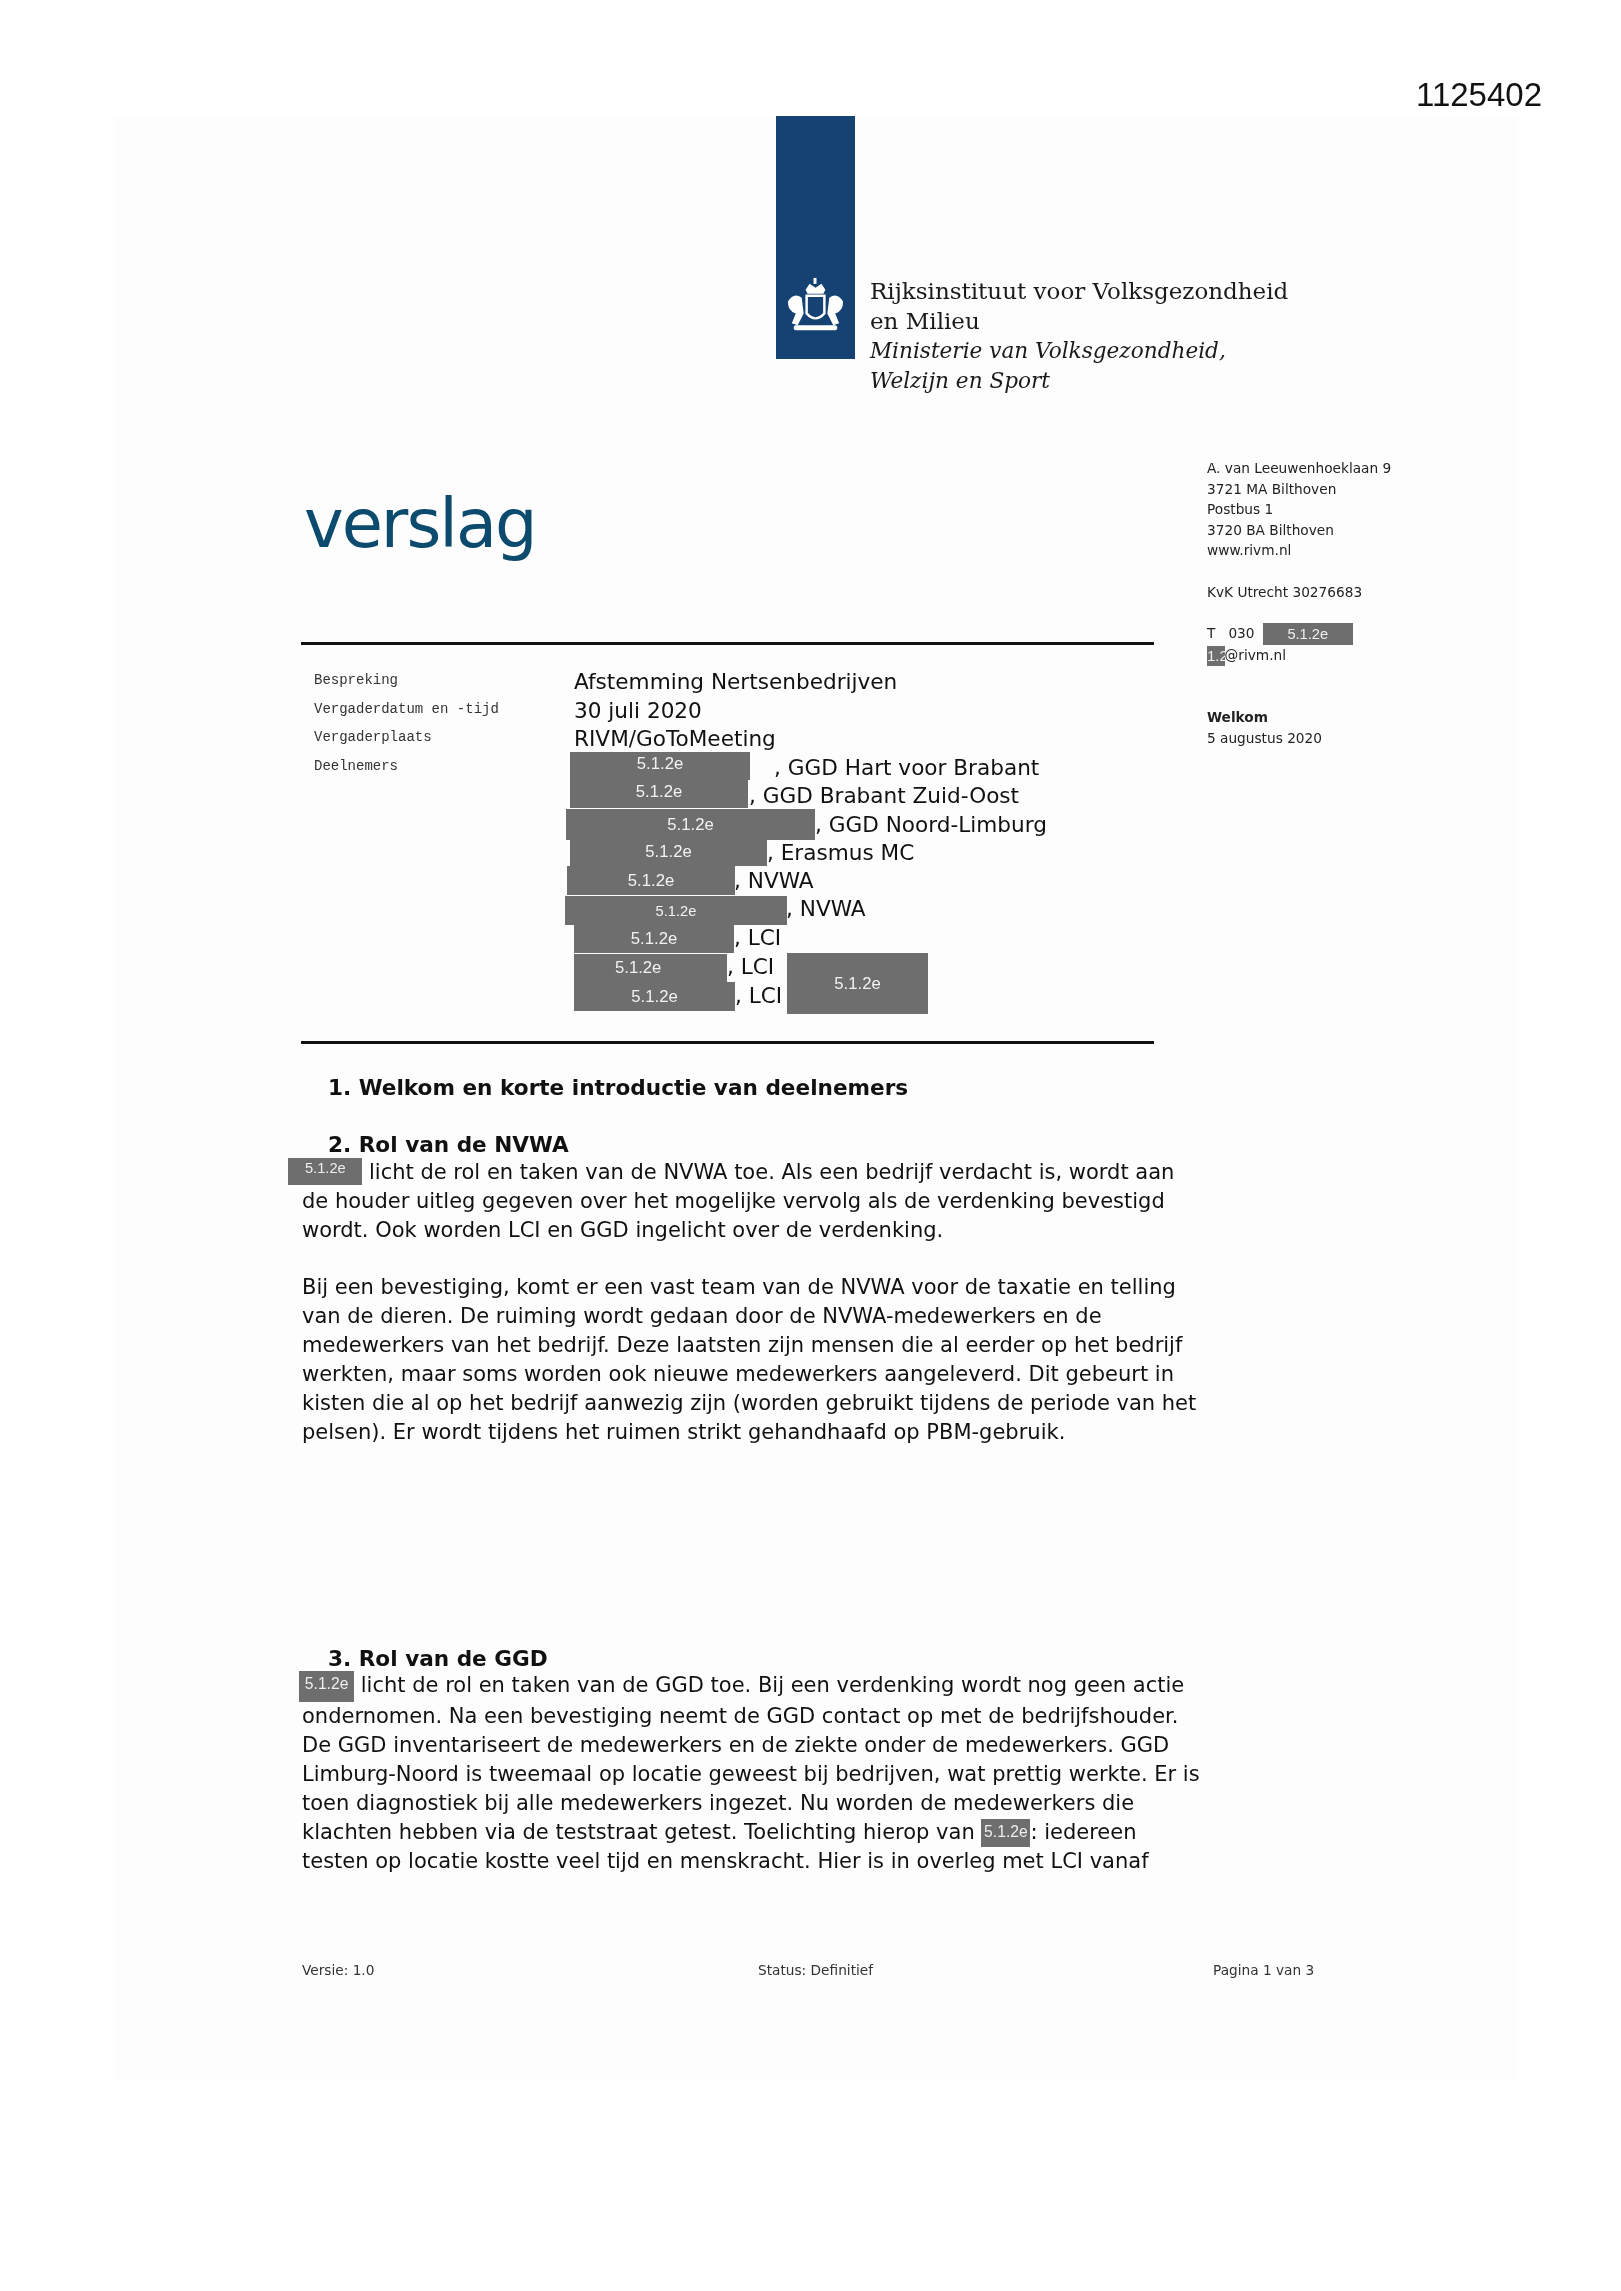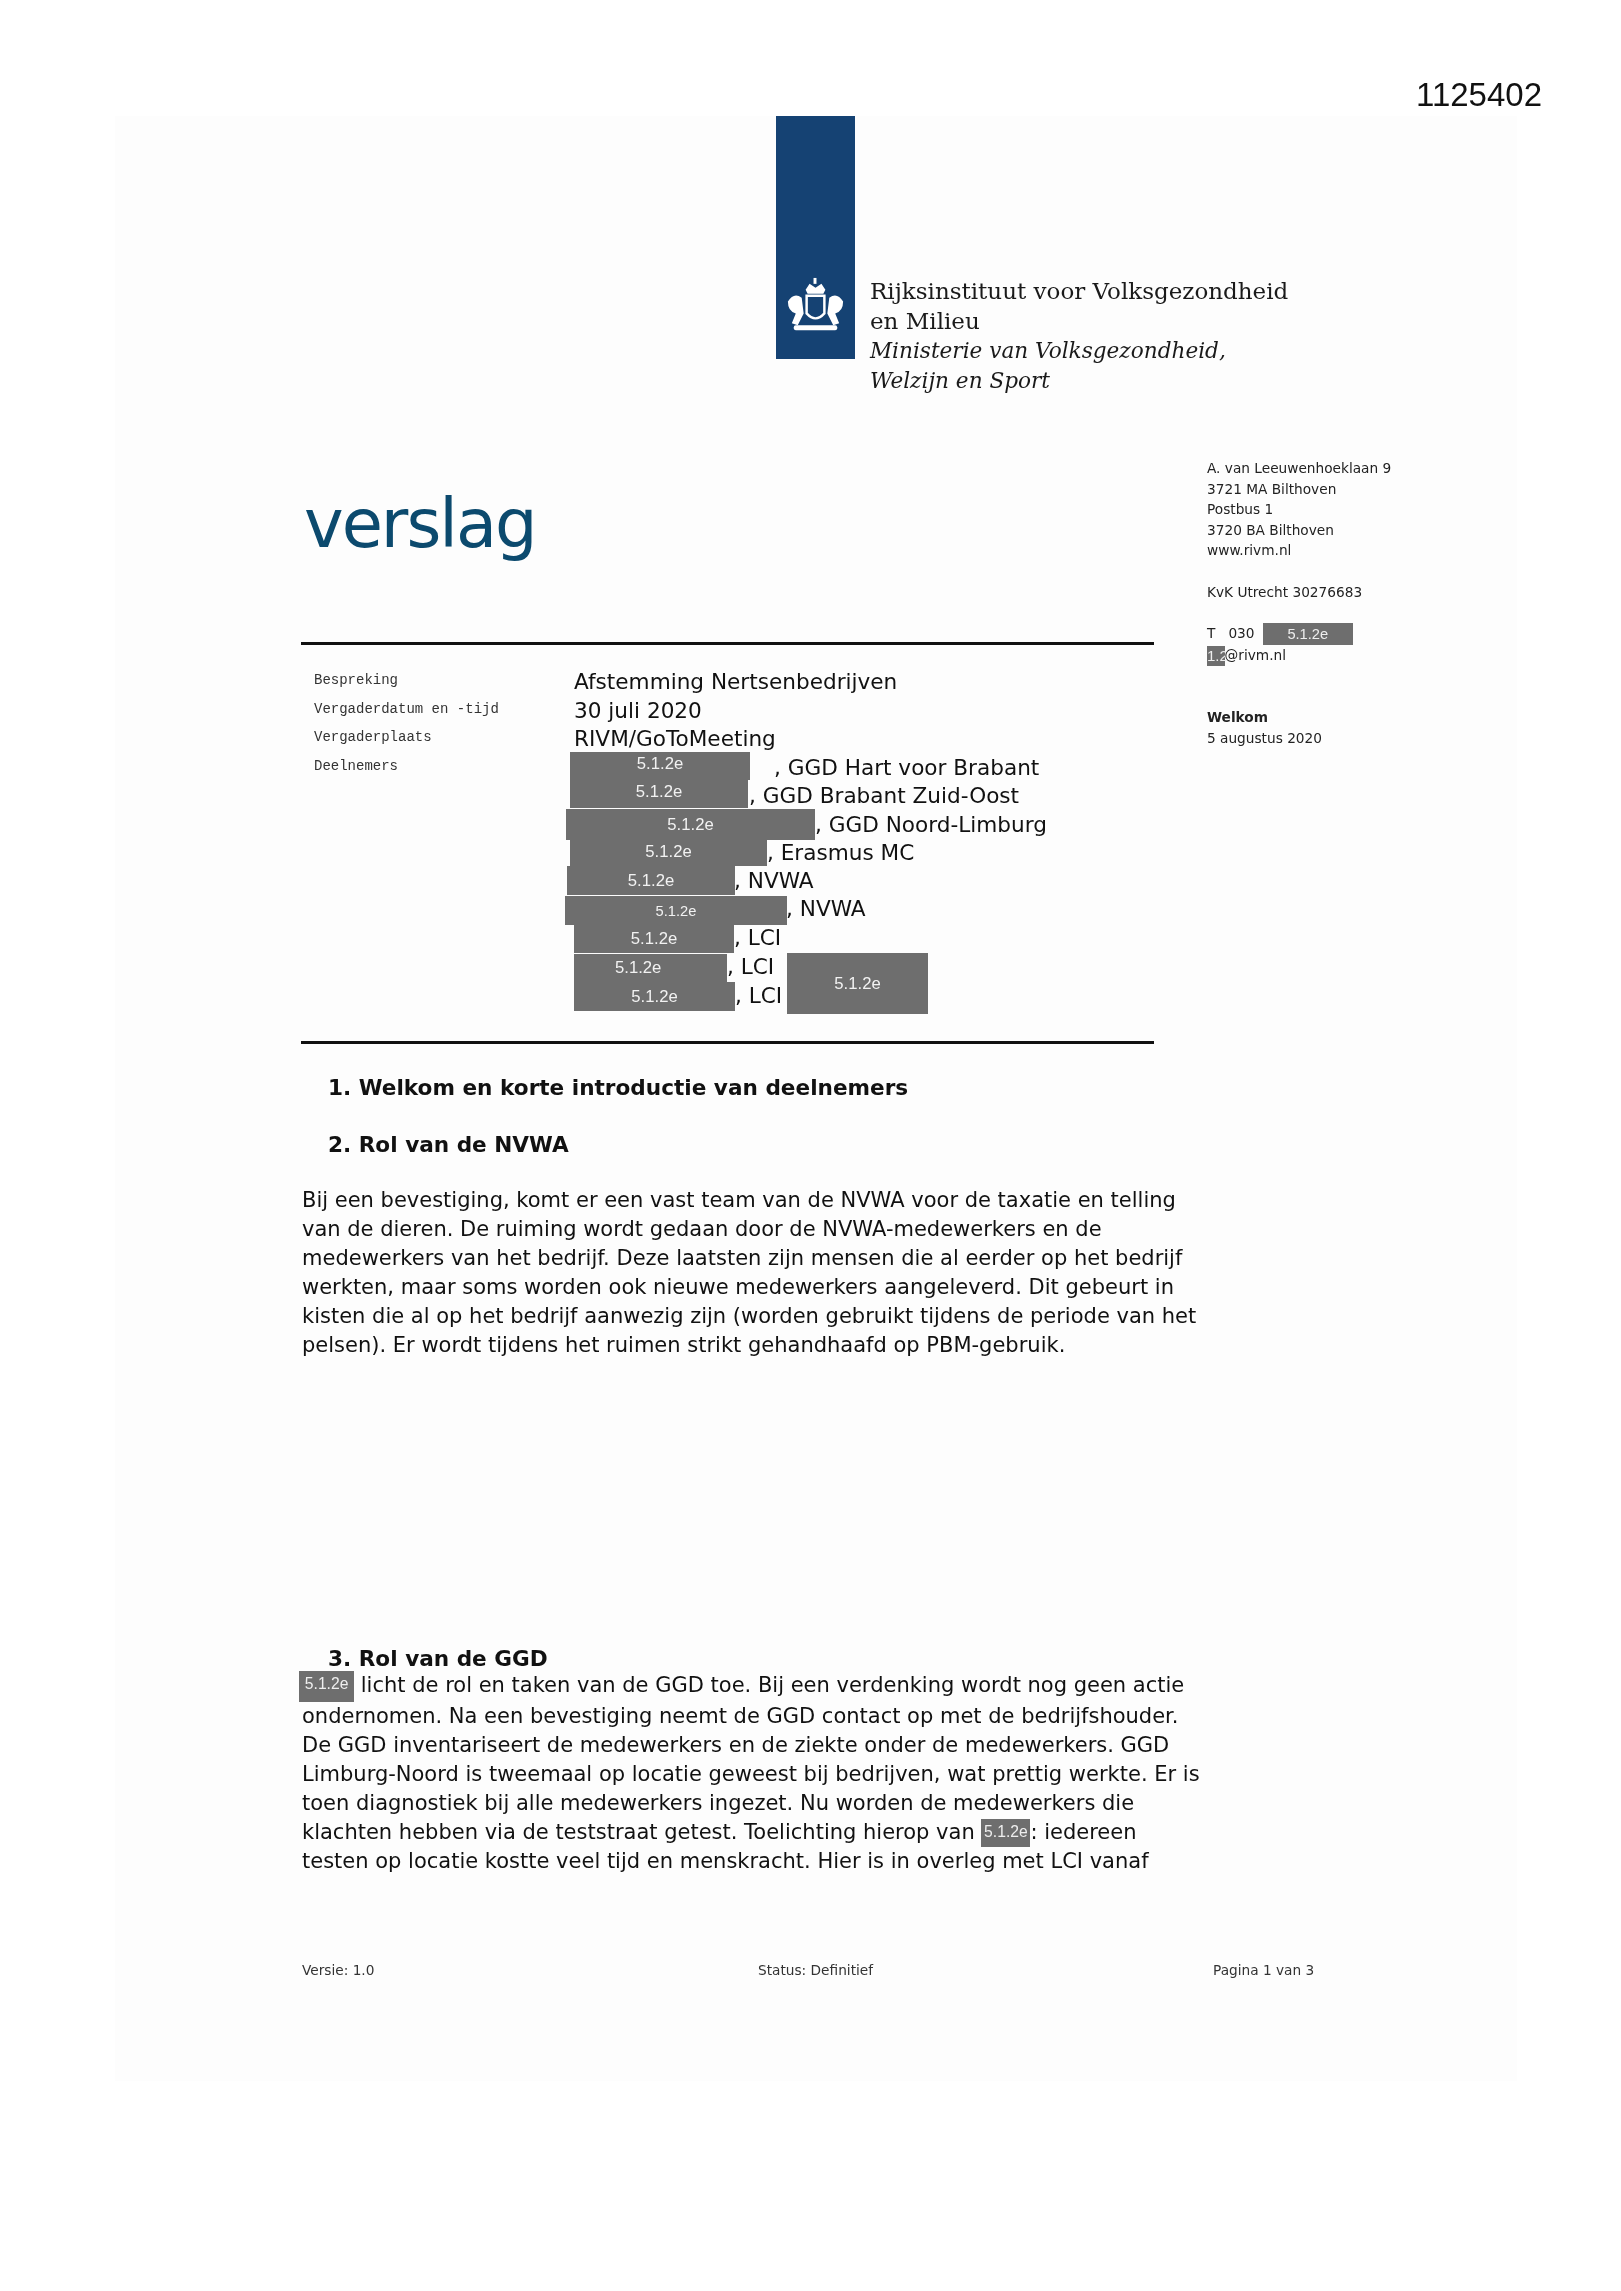--- a/index.html
+++ b/index.html
@@ -115,20 +115,21 @@
 
 <div class="red" style="left:574px;top:982px;width:161px;height:29px;">5.1.2e</div>
 <div class="abs val" style="left:735px;top:983px;">, LCI</div>
 
 <div class="red" style="left:787px;top:953px;width:141px;height:61px;">5.1.2e</div>
 
 <div class="abs h" style="top:1075px;">1. Welkom en korte introductie van deelnemers</div>
 
 <div class="abs h" style="top:1132px;">2. Rol van de NVWA</div>
 <div class="abs body" style="top:1158px;">
+  <p><span class="inl" style="width:74px;height:26.5px;line-height:21.6px;margin-left:-13.7px;font-size:14.7px;vertical-align:top;">5.1.2e</span><span> licht de rol en taken van de NVWA toe. Als een bedrijf verdacht is, wordt aan de houder uitleg gegeven over het mogelijke vervolg als de verdenking bevestigd wordt. Ook worden LCI en GGD ingelicht over de verdenking.</span></p>
   <p style="margin-top:28px;">Bij een bevestiging, komt er een vast team van de NVWA voor de taxatie en telling van de dieren. De ruiming wordt gedaan door de NVWA-medewerkers en de medewerkers van het bedrijf. Deze laatsten zijn mensen die al eerder op het bedrijf werkten, maar soms worden ook nieuwe medewerkers aangeleverd. Dit gebeurt in kisten die al op het bedrijf aanwezig zijn (worden gebruikt tijdens de periode van het pelsen). Er wordt tijdens het ruimen strikt gehandhaafd op PBM-gebruik.</p>
 </div>
 
 <div class="abs h" style="top:1646px;">3. Rol van de GGD</div>
 <div class="abs body" style="top:1671px;">
   <p><span class="inl" style="width:55px;height:31px;line-height:25.5px;margin-left:-2.9px;vertical-align:top;">5.1.2e</span><span> licht de rol en taken van de GGD toe. Bij een verdenking wordt nog geen actie ondernomen. Na een bevestiging neemt de GGD contact op met de bedrijfshouder. De GGD inventariseert de medewerkers en de ziekte onder de medewerkers. GGD Limburg-Noord is tweemaal op locatie geweest bij bedrijven, wat prettig werkte. Er is toen diagnostiek bij alle medewerkers ingezet. Nu worden de medewerkers die klachten hebben via de teststraat getest. Toelichting hierop van </span><span class="inl" style="width:49px;height:28px;line-height:25.5px;">5.1.2e</span><span>: iedereen testen op locatie kostte veel tijd en menskracht. Hier is in overleg met LCI vanaf</span></p>
 </div>
 
 <div class="abs foot" style="left:302px;">Versie: 1.0</div>
 <div class="abs foot" style="left:758px;">Status: Definitief</div>

